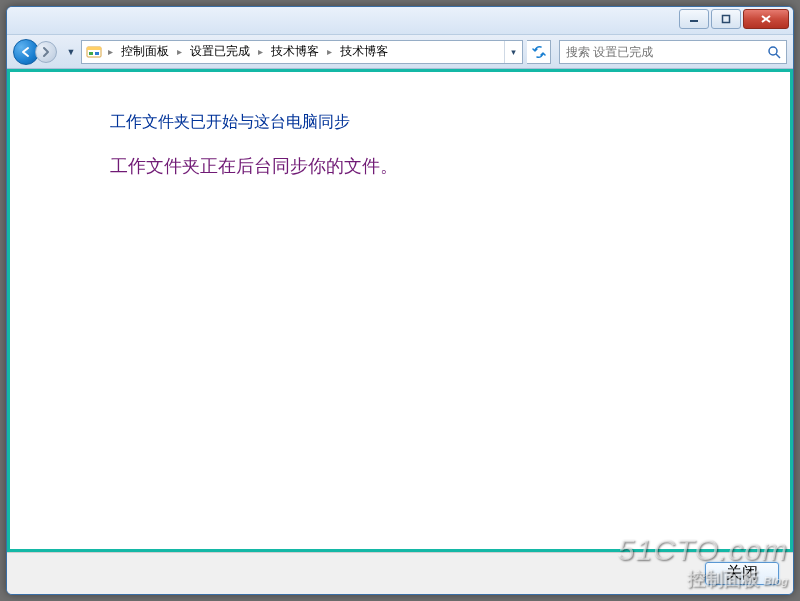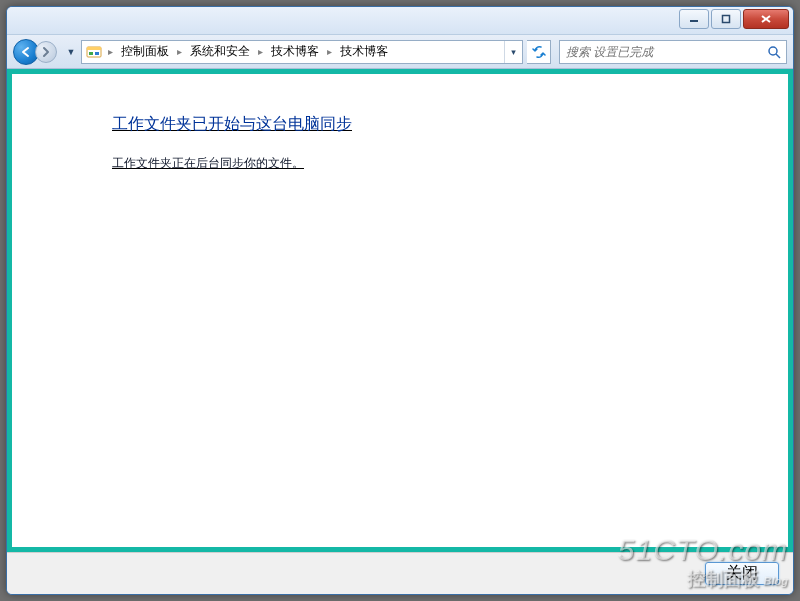--- a/index.html
+++ b/index.html
@@ -122,48 +122,47 @@
   }
   .search-bar {
     width: 228px; height:24px;
     background:#fff;
     border:1px solid #96adc6;
     display:flex;align-items:center;
     margin-left:4px;
   }
   .search-bar input {
     flex:1; border:none; outline:none;
-    font-size:12px; font-style:italic; color:#7a8a9a;
+    font-size:12px; color:#7a8a9a;
     padding:0 6px; height:100%;
     background:transparent;
   }
   .search-icon {
     width:24px;height:100%;
     display:flex;align-items:center;justify-content:center;
     color:#2e6bb8;
   }
   
   .content {
     flex:1;
     background:#fff;
-    border:5px solid #14b8a6;
+    border:3px solid #14b8a6;
     margin:0;
     padding: 40px 60px 0 100px;
     position:relative;
-    text-decoration:underline;
   }
   .content h1 {
     font-size: 16px;
     font-weight: normal;
     color: #003399;
     margin-bottom: 18px;
   }
   .content p {
-    font-size: 12px;
-    color: #0f172a;
+    font-size: 18px;
+    color: #701a75;
     line-height: 1.7;
     margin-bottom: 24px;
   }
   
   .bottom-bar {
     height: 42px;
     background: #f0f0f0;
     border-top: 1px solid #cfcfcf;
     display:flex;
     align-items:center;
@@ -239,21 +238,21 @@
         <svg width="16" height="16" viewBox="0 0 16 16">
           <rect x="1" y="3" width="14" height="10" rx="1" fill="#fff" stroke="#d9a441" stroke-width="1"></rect>
           <rect x="1" y="3" width="14" height="3" fill="#ffcf66"></rect>
           <rect x="3" y="8" width="4" height="3" fill="#3fa74a"></rect>
           <rect x="9" y="8" width="4" height="3" fill="#2e7bd1"></rect>
         </svg>
       </div>
       <span class="addr-sep">▸</span>
       <span class="addr-seg">控制面板</span>
       <span class="addr-sep">▸</span>
-      <span class="addr-seg">系统和安全</span>
+      <span class="addr-seg">设置已完成</span>
       <span class="addr-sep">▸</span>
       <span class="addr-seg">技术博客</span>
       <span class="addr-sep">▸</span>
       <span class="addr-seg">技术博客</span>
       <span class="addr-spacer"></span>
       <div class="addr-drop">▾</div>
     </div>
     <div class="refresh">
       <svg width="14" height="14" viewBox="0 0 14 14">
         <path d="M3 6 L1 4 M3 6 L5 4 M3 6 C3 3 6 1 9 2" fill="none" stroke="#1a7fd1" stroke-width="1.5" stroke-linecap="round"></path>

